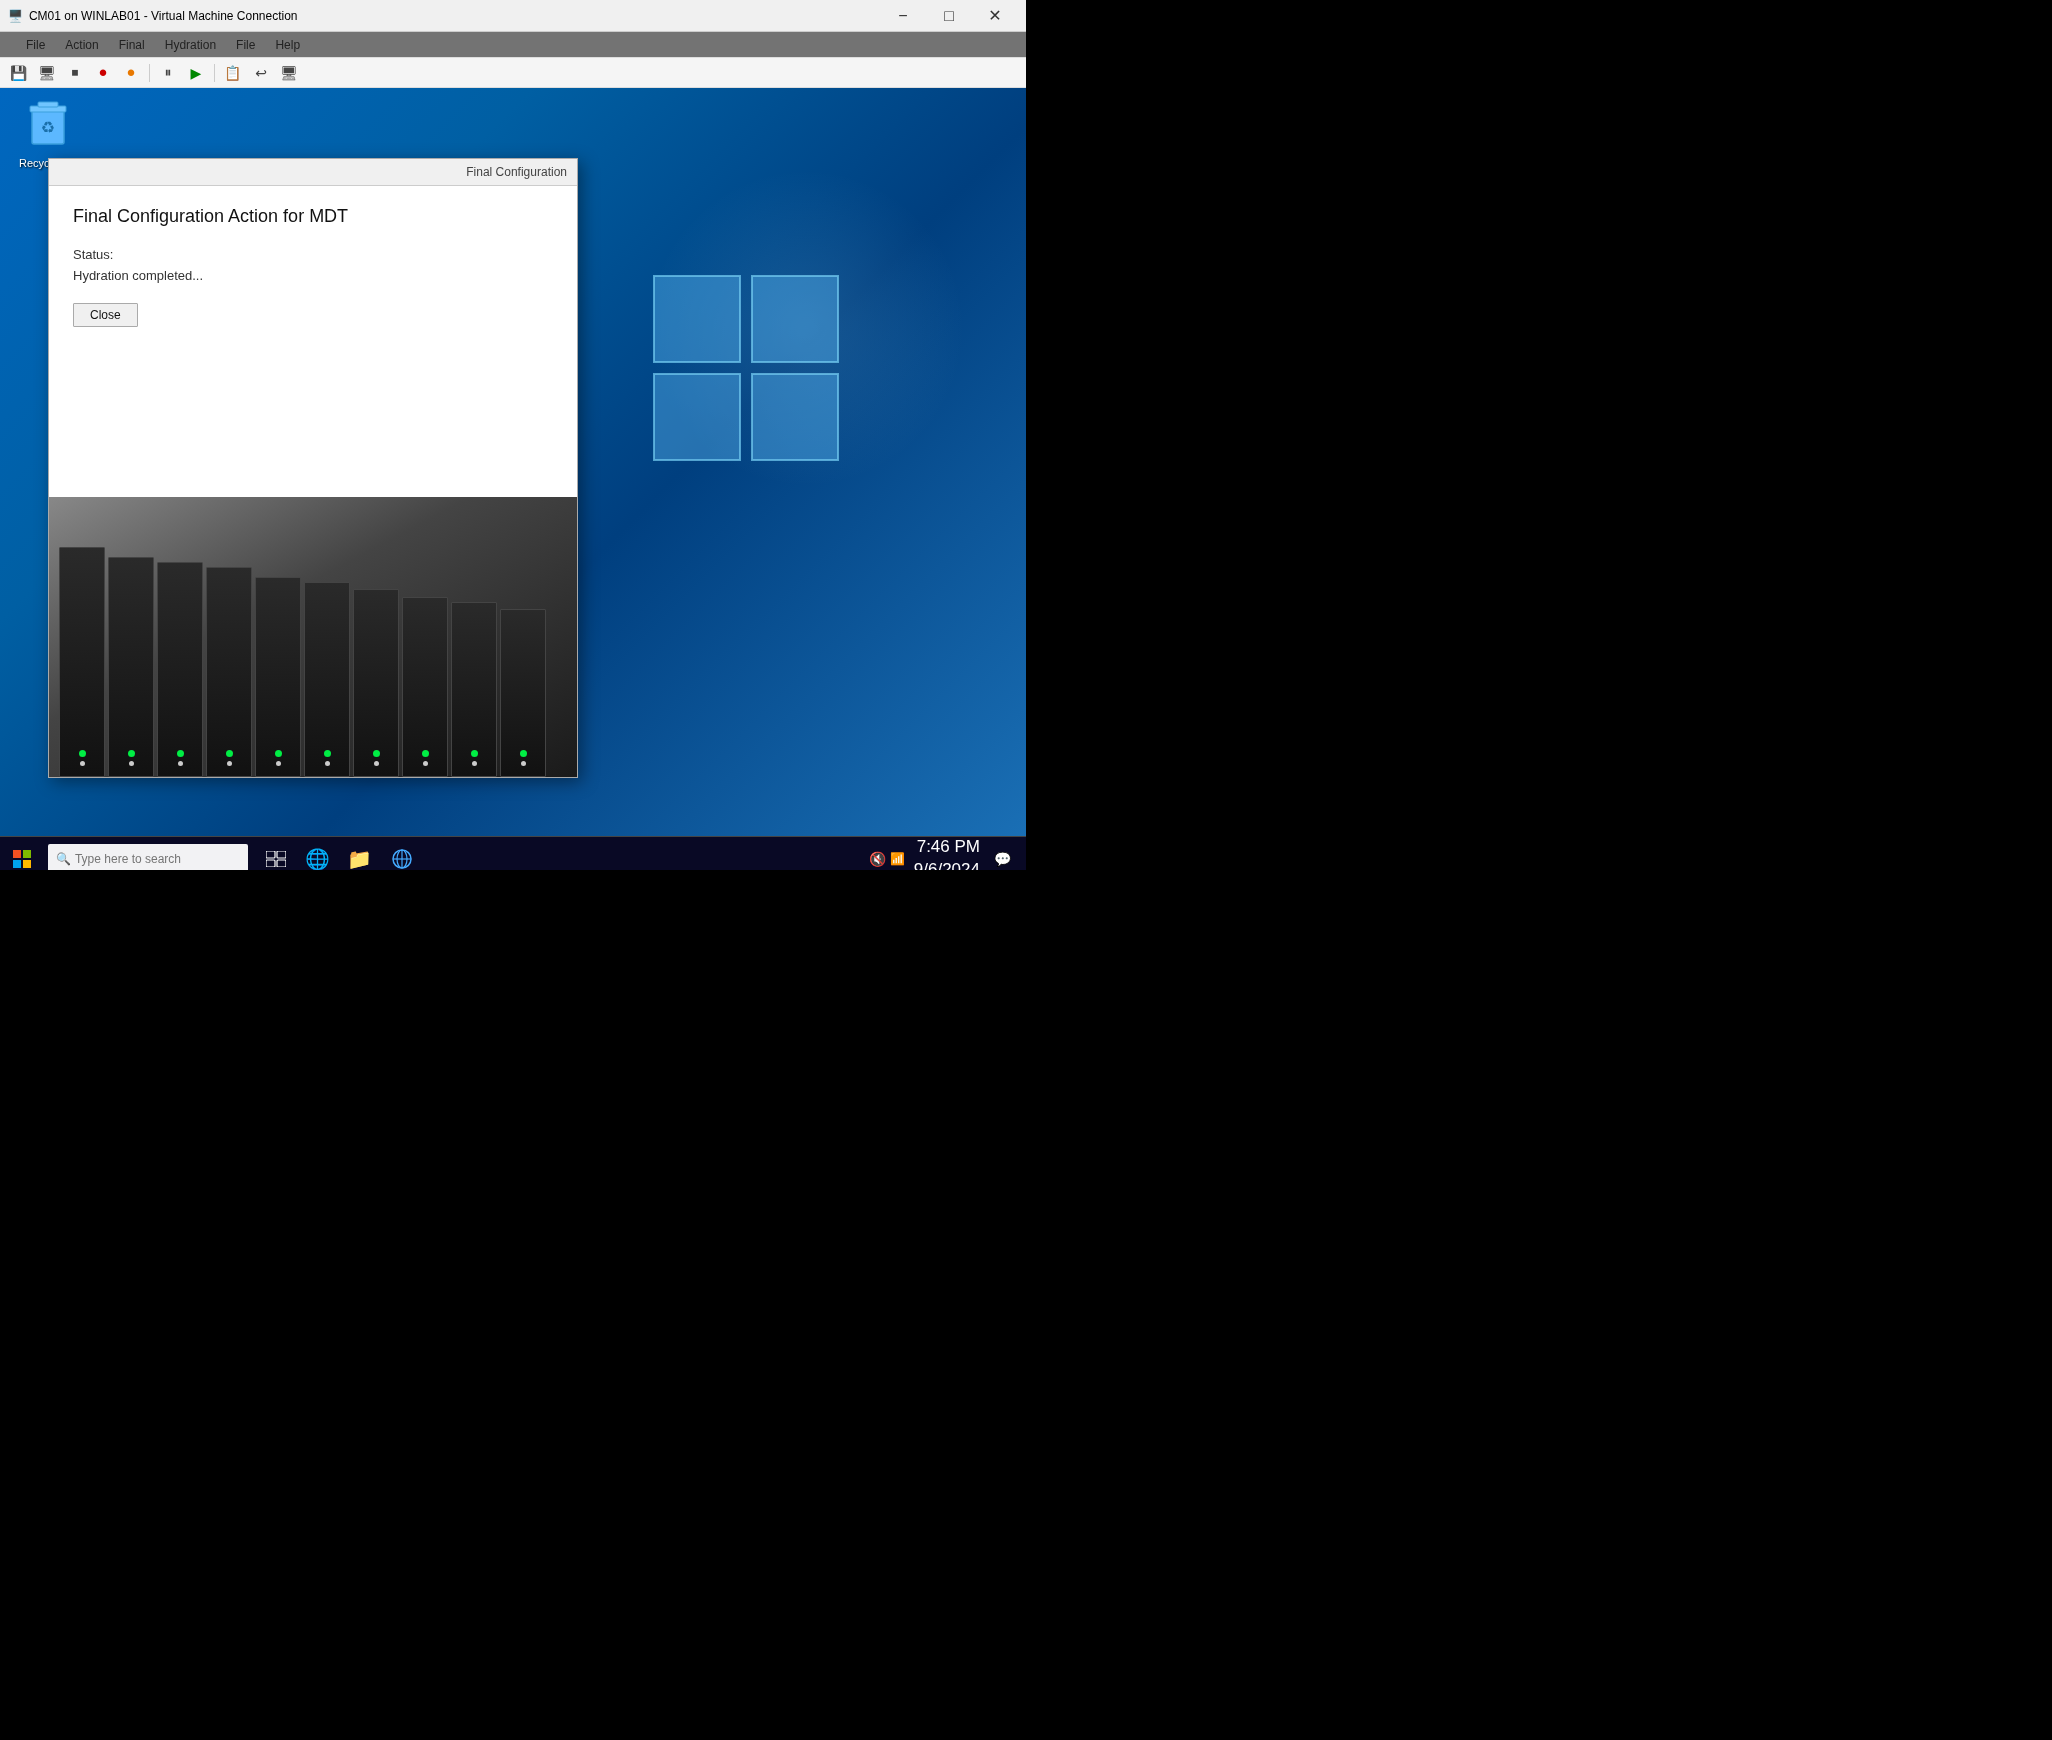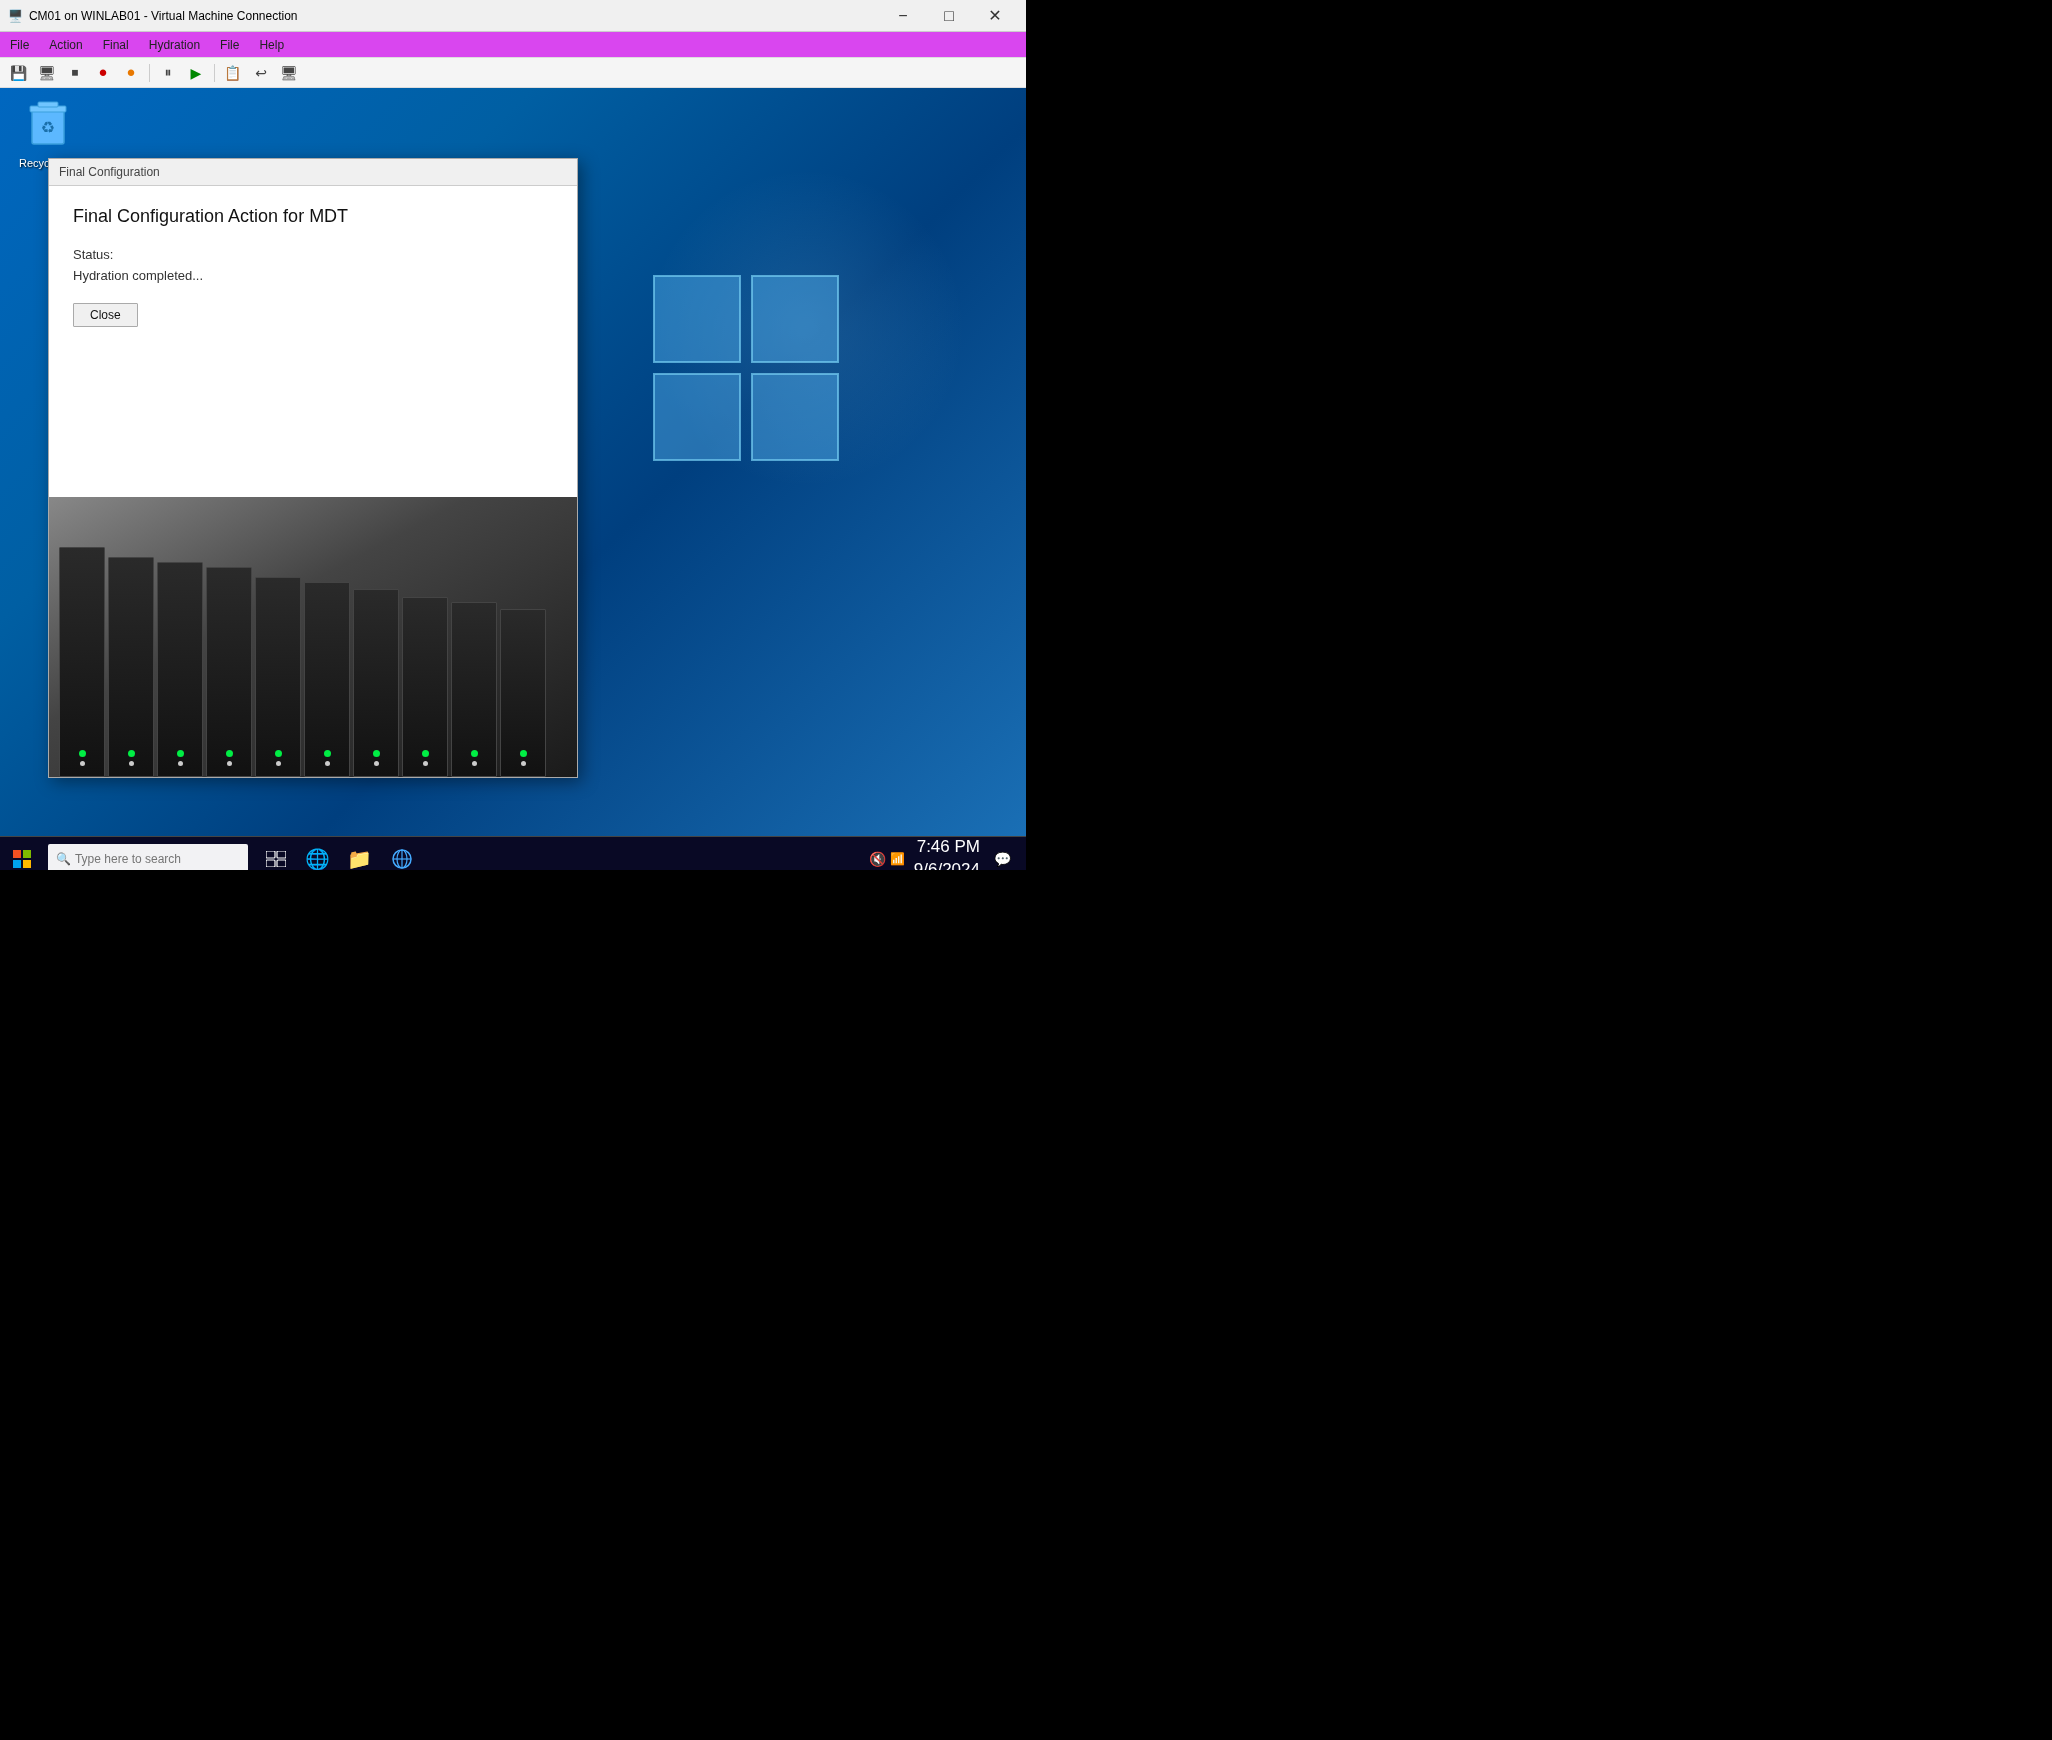--- a/index.html
+++ b/index.html
@@ -14,22 +14,22 @@
     #title-bar-left { display: flex; align-items: center; gap: 6px; }
     #title-bar-controls { display: flex; gap: 0; }
     .title-btn {
       width: 46px; height: 32px; border: none; background: transparent;
       cursor: pointer; font-size: 16px; display: flex; align-items: center; justify-content: center;
       color: #333;
     }
 
     
     #menu-bar {
-      display: flex; align-items: center; background: #d946ef;
-      height: 26px; padding: 0 0; border-bottom: 1px solid #ddd;
+      display: flex; align-items: center; background: #737373;
+      height: 26px; padding: 0 16px; border-bottom: 1px solid #ddd;
     }
     .menu-item {
       padding: 2px 10px; font-size: 12px; cursor: pointer; color: #222;
     }
 
     
     #toolbar {
       display: flex; align-items: center; background: #f5f5f5;
       height: 30px; padding: 0 6px; border-bottom: 1px solid #ddd; gap: 2px;
     }
@@ -73,21 +73,21 @@
     #dialog {
       position: absolute; left: 48px; top: 70px;
       width: 530px; height: 620px;
       background: #fff; border: 1px solid #aaa;
       box-shadow: 4px 4px 16px rgba(0,0,0,0.4);
       display: flex; flex-direction: column;
       overflow: hidden;
     }
     #dialog-titlebar {
       background: #f0f0f0; border-bottom: 1px solid #ccc;
-      padding: 6px 10px; font-size: 12px; color: #444; font-weight: normal;
+      padding: 6px 10px; font-size: 12px; color: #444; font-weight: normal; text-align: right;
     }
     #dialog-content { padding: 20px 24px; flex: 1; }
     #dialog-heading { font-size: 18px; font-weight: 400; color: #111; margin-bottom: 20px; }
     #dialog-status-label { font-size: 13px; color: #333; margin-bottom: 6px; }
     #dialog-status-value { font-size: 13px; color: #333; margin-bottom: 20px; }
     #dialog-close-btn {
       display: inline-block; padding: 4px 16px; background: #f0f0f0;
       border: 1px solid #aaa; border-radius: 1px; cursor: pointer; font-size: 12px;
       color: #111;
     }

